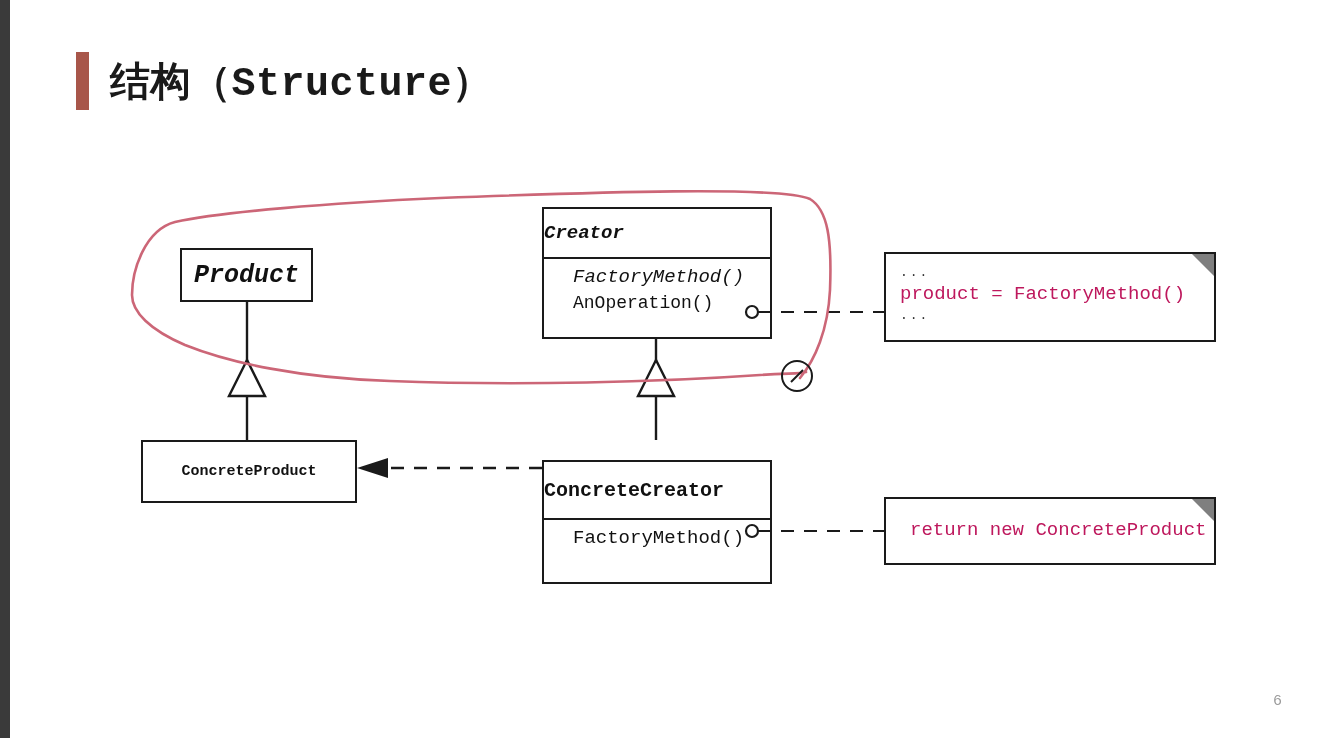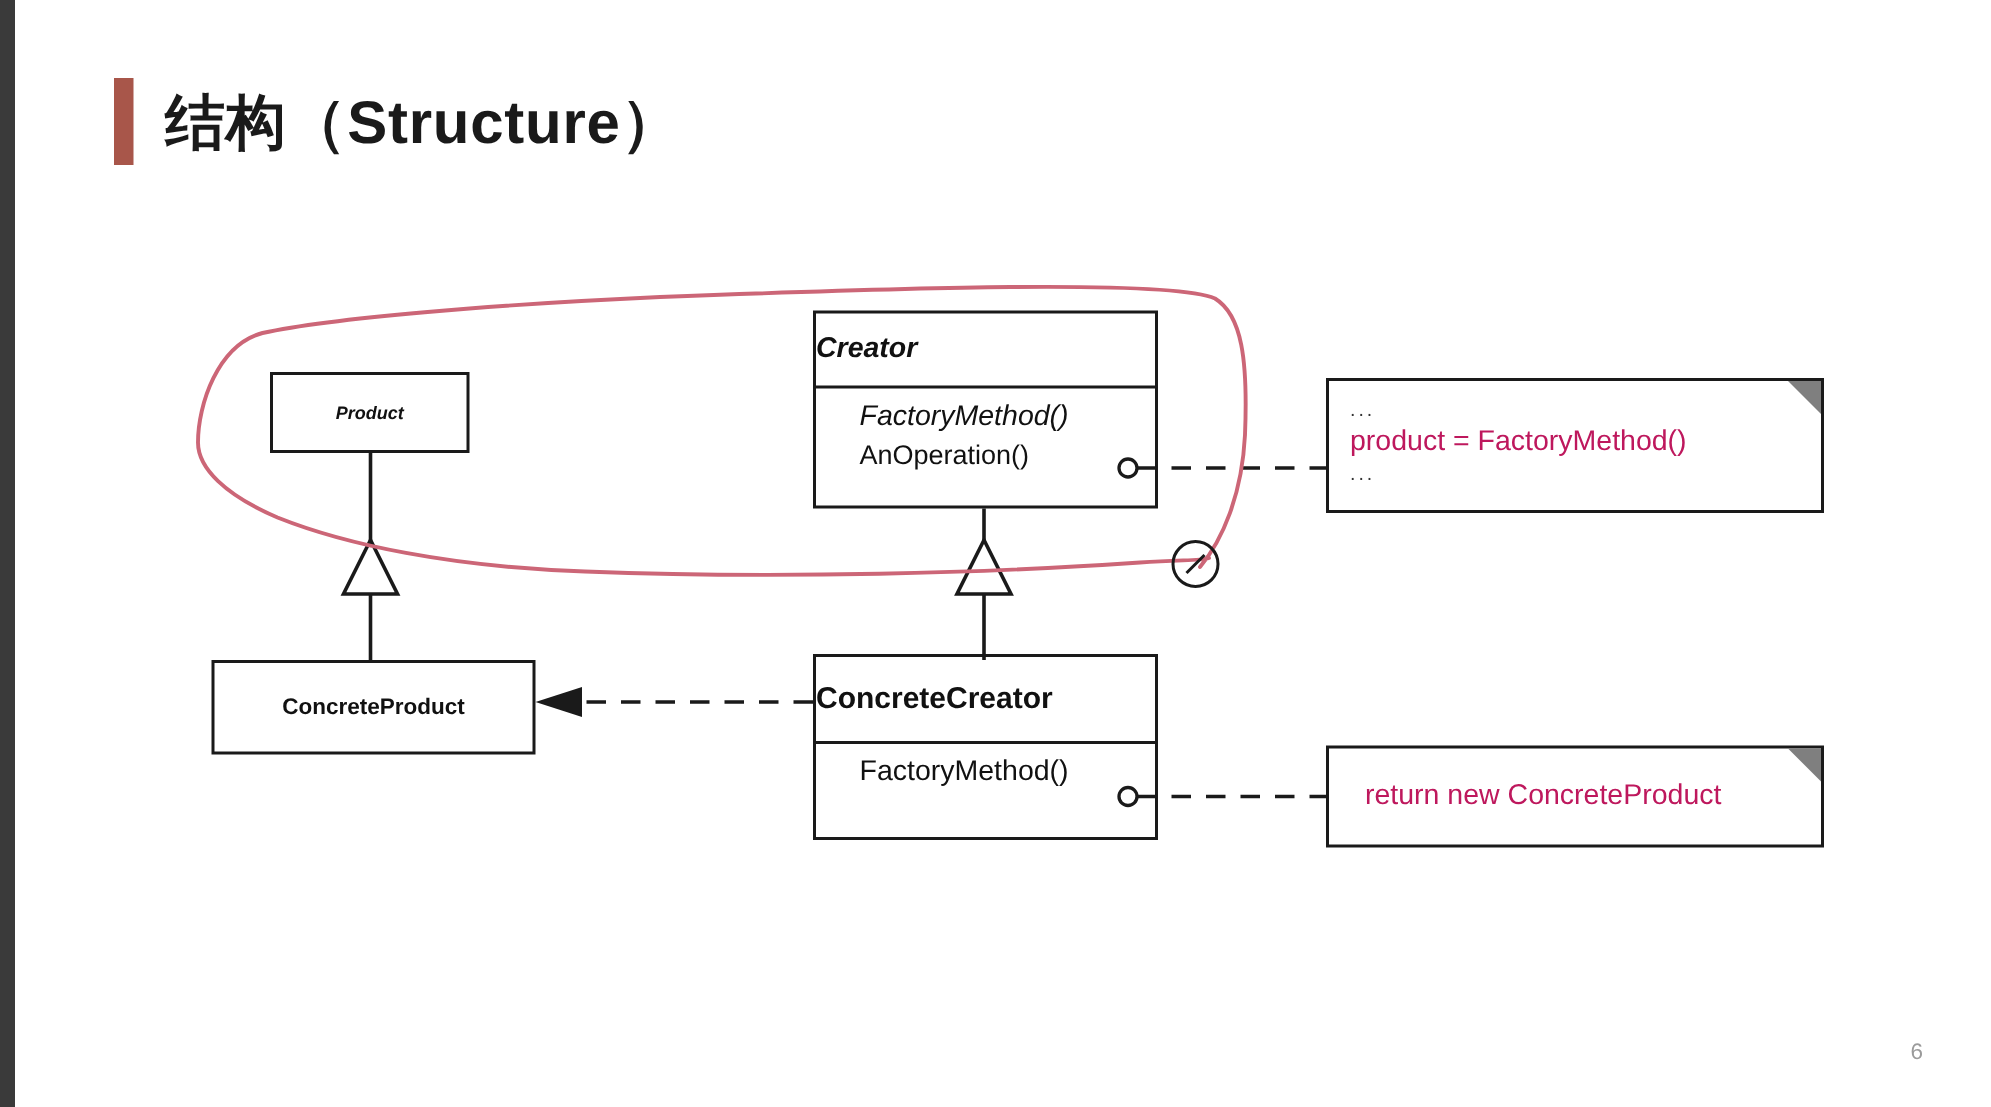--- a/index.html
+++ b/index.html
@@ -6,21 +6,21 @@
     margin: 0;
     padding: 0;
     background: #ffffff;
   }
   #slide {
     position: relative;
     width: 1327px;
     height: 738px;
     background: #ffffff;
     overflow: hidden;
-    font-family: Liberation Sans, sans-serif;
+    font-family: Liberation Mono, monospace;
   }
   
   .edge-bar {
     position: absolute;
     left: 0;
     top: 0;
     width: 10px;
     height: 738px;
     background: #3a3a3a;
   }
@@ -138,37 +138,37 @@
 <div id="slide">
 
   <div class="edge-bar"></div>
 
   <div class="title-accent"></div>
   <div class="slide-title">结构（Structure）</div>
 
   <div class="diagram">
 
     <div class="uml-box" style="left:180px; top:248px; width:133px; height:54px;">
-      <div class="uml-name italic" style="height:50px; font-size:12px;">Product</div>
+      <div class="uml-name italic" style="height:50px; font-size:25px;">Product</div>
     </div>
 
     <div class="uml-box" style="left:542px; top:207px; width:230px; height:132px;">
       <div class="uml-name italic left" style="height:48px; font-size:19px;">Creator</div>
       <div class="uml-sep"></div>
       <div class="uml-ops">
         <div class="uml-op italic" style="font-size:19px;">FactoryMethod()</div>
         <div class="uml-op" style="font-size:18px;">AnOperation()</div>
       </div>
     </div>
 
     <div class="uml-box" style="left:141px; top:440px; width:216px; height:63px;">
       <div class="uml-name" style="height:59px; font-size:15px;">ConcreteProduct</div>
     </div>
 
-    <div class="uml-box" style="left:542px; top:436px; width:230px; height:124px;">
+    <div class="uml-box" style="left:542px; top:460px; width:230px; height:124px;">
       <div class="uml-name left" style="height:56px; font-size:20px;">ConcreteCreator</div>
       <div class="uml-sep"></div>
       <div class="uml-ops">
         <div class="uml-op" style="font-size:19px;">FactoryMethod()</div>
       </div>
     </div>
 
     <div class="note" style="left:884px; top:252px; width:332px; height:90px;">
       <div class="dogear"></div>
       <div class="note-line small">...</div>

